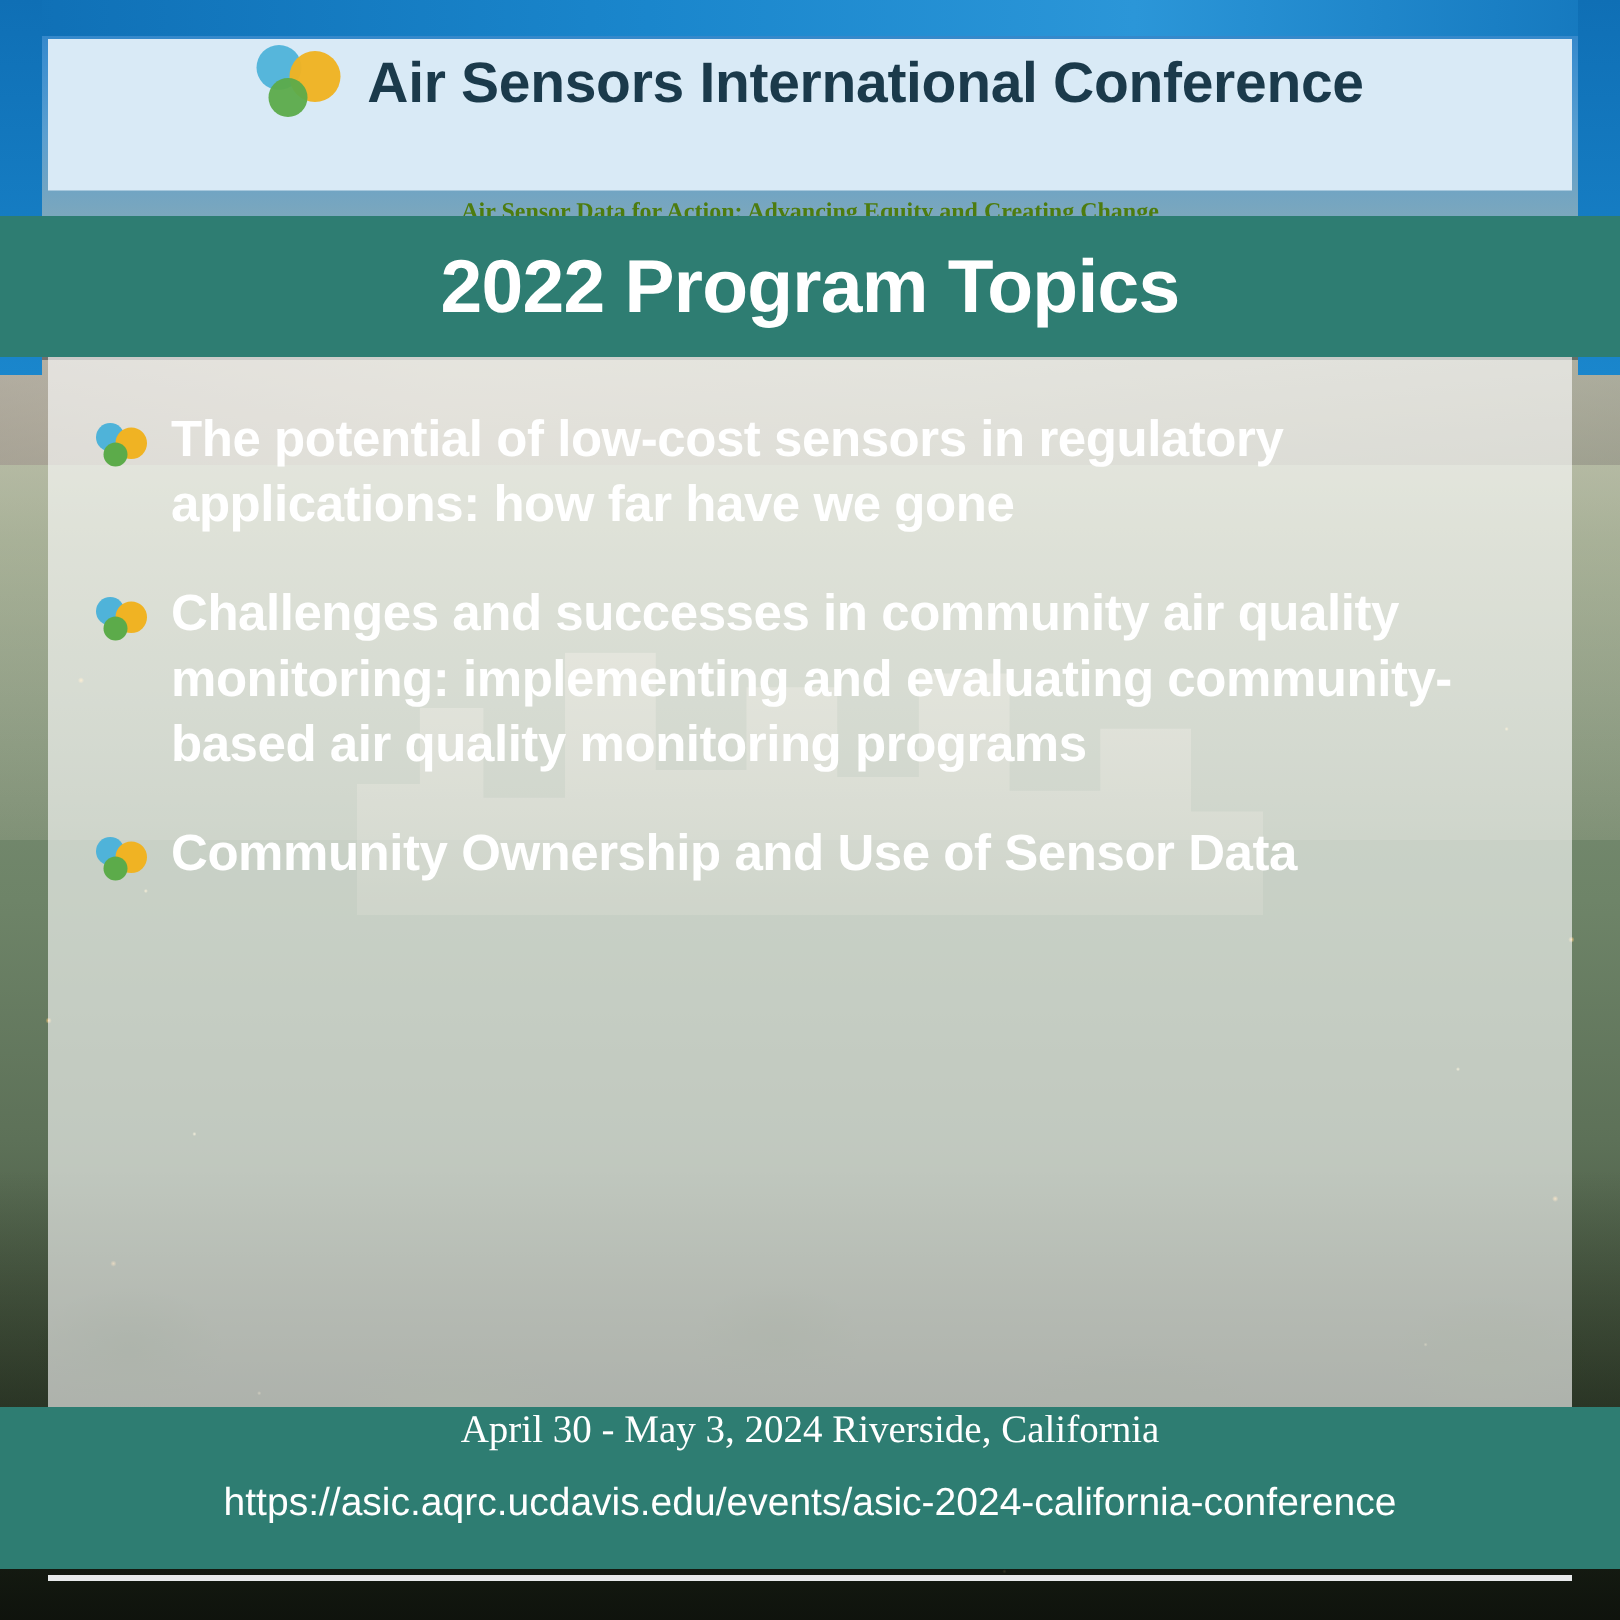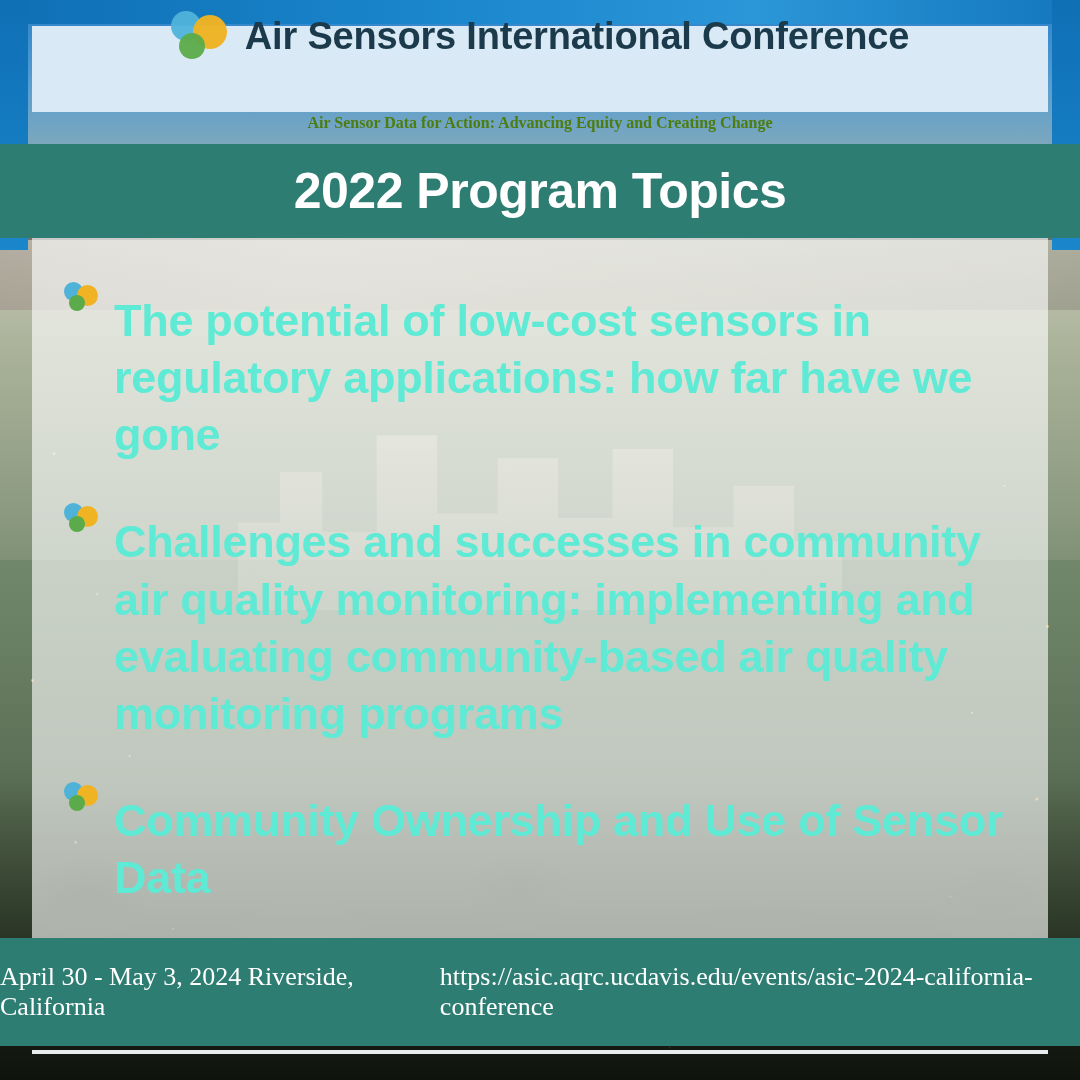--- a/index.html
+++ b/index.html
@@ -101,26 +101,26 @@
   .bottom-line {
     position: absolute; bottom: 26px; left: 32px; right: 32px; height: 4px;
     background: #f3f6f8;
     opacity: .95;
   }
 
   
   .header-card {
     position: absolute;
     top: 26px; left: 32px;
-    width: 1016px; height: 86px;
+    width: 1016px; height: 101px;
     background: #d9eaf6;
     display: flex;
     flex-direction: column;
     align-items: center;
-    justify-content: center;
+    justify-content: space-between;
     box-sizing: border-box;
     padding-top: 4px;
     gap: 41px;
   }
   .header-row {
     display: flex;
     align-items: center;
     gap: 16px;
   }
   .logo {
@@ -186,47 +186,46 @@
   .bullet {
     position: relative;
     flex: 0 0 auto;
     width: 34px; height: 30px;
     margin-top: 10px;
   }
   .bullet .b1 { position:absolute; width:19px; height:19px; border-radius:50%; background:#4fb3d9; left:0; top:0; }
   .bullet .b2 { position:absolute; width:21px; height:21px; border-radius:50%; background:#f0b323; left:13px; top:3px; }
   .bullet .b3 { position:absolute; width:16px; height:16px; border-radius:50%; background:#5cab4a; left:5px; top:13px; }
   .topic-text {
-    font-size: 45px;
+    font-size: 34px;
     line-height: 1.27;
     font-weight: bold;
-    color: #5eead4;
+    color: #ffffff;
     letter-spacing: -0.3px;
     font-family: "Liberation Sans", sans-serif;
-    margin-top: 20px;
   }
 
   
   .footer-band {
     position: absolute;
     left: 0; bottom: 34px;
     width: 1080px; height: 108px;
     background: #2e7d72;
     display: flex;
-    flex-direction: row;
+    flex-direction: column;
     align-items: center;
     gap: 18px;
   }
   .footer-date {
     font-family: "Liberation Serif", serif;
     font-size: 26px;
     color: #ffffff;
   }
   .footer-url {
-    font-family: Liberation Serif, serif;
+    font-family: Liberation Sans, sans-serif;
     font-size: 26px;
     color: #ffffff;
   }
 </style>
 </head>
 <body>
 
 <div class="poster">
 
   <div class="bg">

